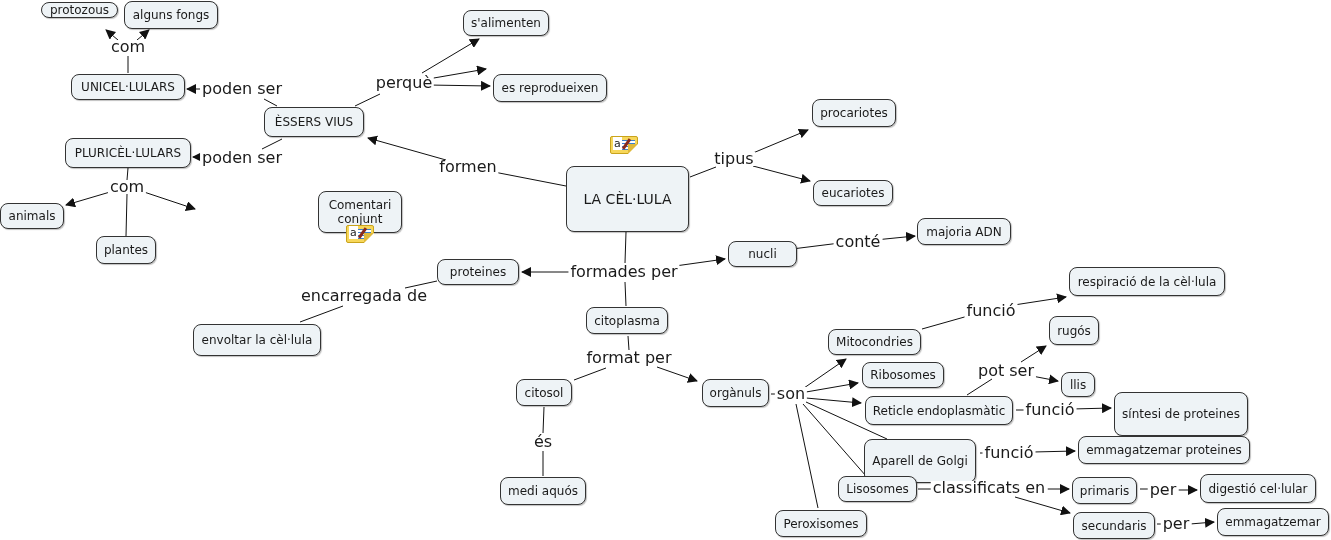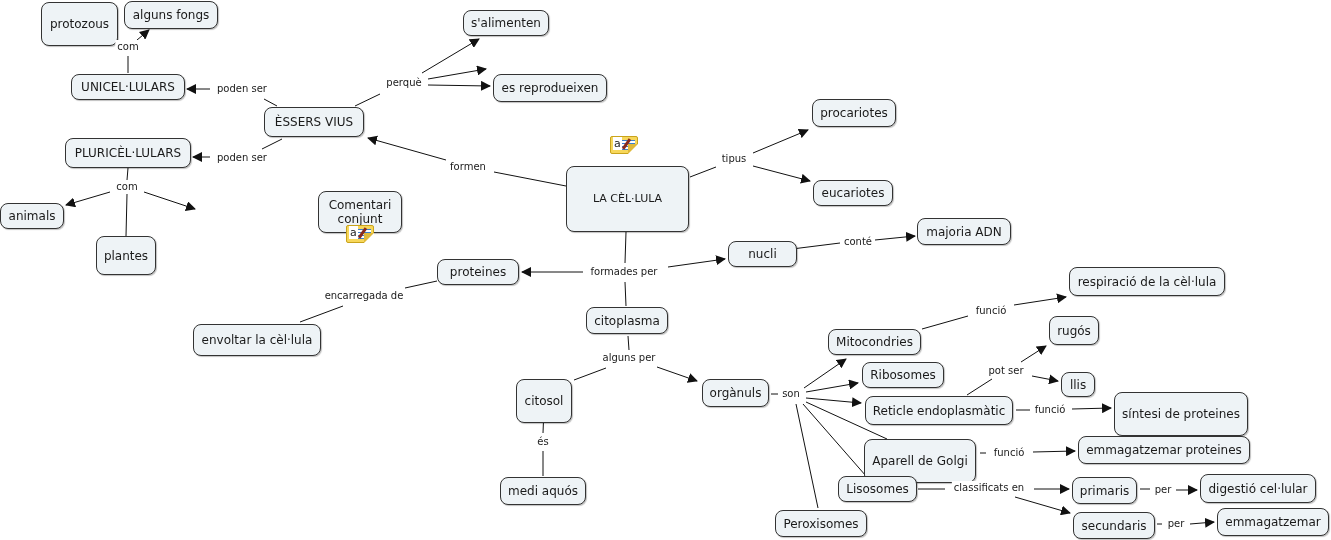--- a/index.html
+++ b/index.html
@@ -4,23 +4,23 @@
 <style>
   html, body { margin: 0; padding: 0; background: #ffffff; }
   body { width: 1331px; height: 540px; position: relative; overflow: hidden;
          font-family: "DejaVu Sans", sans-serif; font-size: 12px; color: #1a1a1a; }
   #map { position: absolute; left: 0; top: 0; width: 1331px; height: 540px; }
   .node { position: absolute; box-sizing: border-box; background: #eef3f6;
           border: 1px solid #333; border-radius: 8px; display: flex;
           align-items: center; justify-content: center; text-align: center;
           white-space: nowrap; font-size: 12px; line-height: 14px; padding: 0 8px;
           box-shadow: 1px 1px 1px rgba(0,0,0,0.25); }
-  .node.big { font-size: 11px; }
+  .node.big { font-size: 14px; }
   .node.multi { white-space: normal; }
-  .link { position: absolute; background: #ffffff; font-size: 10px; white-space: nowrap;
+  .link { position: absolute; background: #ffffff; font-size: 16px; white-space: nowrap;
           line-height: 14px; padding: 0 2px; transform: translate(-50%, -50%); }
   .note { position: absolute; width: 28px; height: 18px; box-sizing: border-box;
           background: #f7d75a; border: 1px solid #c9a31c; border-radius: 2px; }
   .note .a { position: absolute; left: 2px; top: 0px; font-size: 11px; line-height: 13px;
              color: #222; background: #fff; padding: 0 1px; }
   .note .lines { position: absolute; left: 11px; top: 3px; width: 13px; height: 10px;
                  background: repeating-linear-gradient(#3d7fcc 0 1px, #fff 1px 3px); }
   .note .pen { position: absolute; left: 14px; top: 1px; width: 3px; height: 12px;
                background: #8a2a1a; transform: rotate(35deg); }
   .note .fold { position: absolute; right: -1px; bottom: -1px; width: 0; height: 0;
@@ -110,39 +110,39 @@
       <line x1="1015" y1="497" x2="1070" y2="513" marker-end="url(#arr)"></line>
 
       <line x1="1140" y1="489" x2="1150" y2="489"></line>
       <line x1="1176" y1="490" x2="1197" y2="490" marker-end="url(#arr)"></line>
 
       <line x1="1157" y1="524" x2="1162" y2="524"></line>
       <line x1="1190" y1="524" x2="1214" y2="522" marker-end="url(#arr)"></line>
     </g>
   </svg>
 
-  <div class="node" style="left:41px;top:2px;width:77px;height:44px">protozous</div>
+  <div class="node" style="left:41px;top:2px;width:77px;height:16px">protozous</div>
   <div class="node" style="left:124px;top:1px;width:94px;height:28px">alguns fongs</div>
   <div class="node" style="left:71px;top:74px;width:114px;height:26px">UNICEL·LULARS</div>
   <div class="node" style="left:264px;top:107px;width:100px;height:30px">ÈSSERS VIUS</div>
   <div class="node" style="left:65px;top:138px;width:126px;height:30px">PLURICÈL·LULARS</div>
   <div class="node" style="left:0px;top:203px;width:64px;height:26px">animals</div>
-  <div class="node" style="left:96px;top:236px;width:60px;height:39px">plantes</div>
+  <div class="node" style="left:96px;top:236px;width:60px;height:28px">plantes</div>
   <div class="node" style="left:463px;top:10px;width:86px;height:26px">s'alimenten</div>
   <div class="node" style="left:493px;top:74px;width:114px;height:28px">es reprodueixen</div>
   <div class="node multi" style="left:318px;top:191px;width:84px;height:42px;line-height:14px">Comentari conjunt</div>
   <div class="node big" style="left:566px;top:166px;width:123px;height:66px">LA CÈL·LULA</div>
   <div class="node" style="left:812px;top:99px;width:84px;height:28px">procariotes</div>
   <div class="node" style="left:813px;top:180px;width:80px;height:26px">eucariotes</div>
   <div class="node" style="left:728px;top:241px;width:69px;height:26px">nucli</div>
   <div class="node" style="left:917px;top:218px;width:94px;height:27px">majoria ADN</div>
   <div class="node" style="left:437px;top:259px;width:82px;height:26px">proteines</div>
   <div class="node" style="left:193px;top:324px;width:128px;height:32px">envoltar la cèl·lula</div>
   <div class="node" style="left:586px;top:307px;width:82px;height:27px">citoplasma</div>
-  <div class="node" style="left:516px;top:379px;width:56px;height:44px">citosol</div>
+  <div class="node" style="left:516px;top:379px;width:56px;height:27px">citosol</div>
   <div class="node" style="left:500px;top:477px;width:86px;height:28px">medi aquós</div>
   <div class="node" style="left:702px;top:379px;width:67px;height:28px">orgànuls</div>
   <div class="node" style="left:828px;top:329px;width:93px;height:26px">Mitocondries</div>
   <div class="node" style="left:1069px;top:267px;width:156px;height:29px">respiració de la cèl·lula</div>
   <div class="node" style="left:862px;top:362px;width:82px;height:26px">Ribosomes</div>
   <div class="node" style="left:1049px;top:316px;width:50px;height:29px">rugós</div>
   <div class="node" style="left:1061px;top:372px;width:34px;height:25px">llis</div>
   <div class="node" style="left:865px;top:396px;width:148px;height:29px">Reticle endoplasmàtic</div>
   <div class="node" style="left:1114px;top:392px;width:134px;height:44px">síntesi de proteines</div>
   <div class="node" style="left:864px;top:439px;width:112px;height:44px">Aparell de Golgi</div>
@@ -157,21 +157,21 @@
   <div class="link" style="left:128px;top:47px">com</div>
   <div class="link" style="left:242px;top:89px">poden ser</div>
   <div class="link" style="left:242px;top:158px">poden ser</div>
   <div class="link" style="left:127px;top:187px">com</div>
   <div class="link" style="left:404px;top:83px">perquè</div>
   <div class="link" style="left:468px;top:167px">formen</div>
   <div class="link" style="left:734px;top:159px">tipus</div>
   <div class="link" style="left:624px;top:272px">formades per</div>
   <div class="link" style="left:858px;top:242px">conté</div>
   <div class="link" style="left:364px;top:296px">encarregada de</div>
-  <div class="link" style="left:629px;top:358px">alguns per</div>
+  <div class="link" style="left:629px;top:358px">format per</div>
   <div class="link" style="left:543px;top:442px">és</div>
   <div class="link" style="left:791px;top:394px">son</div>
   <div class="link" style="left:991px;top:311px">funció</div>
   <div class="link" style="left:1006px;top:371px">pot ser</div>
   <div class="link" style="left:1050px;top:410px">funció</div>
   <div class="link" style="left:1009px;top:453px">funció</div>
   <div class="link" style="left:989px;top:488px">classificats en</div>
   <div class="link" style="left:1163px;top:490px">per</div>
   <div class="link" style="left:1176px;top:524px">per</div>
 

